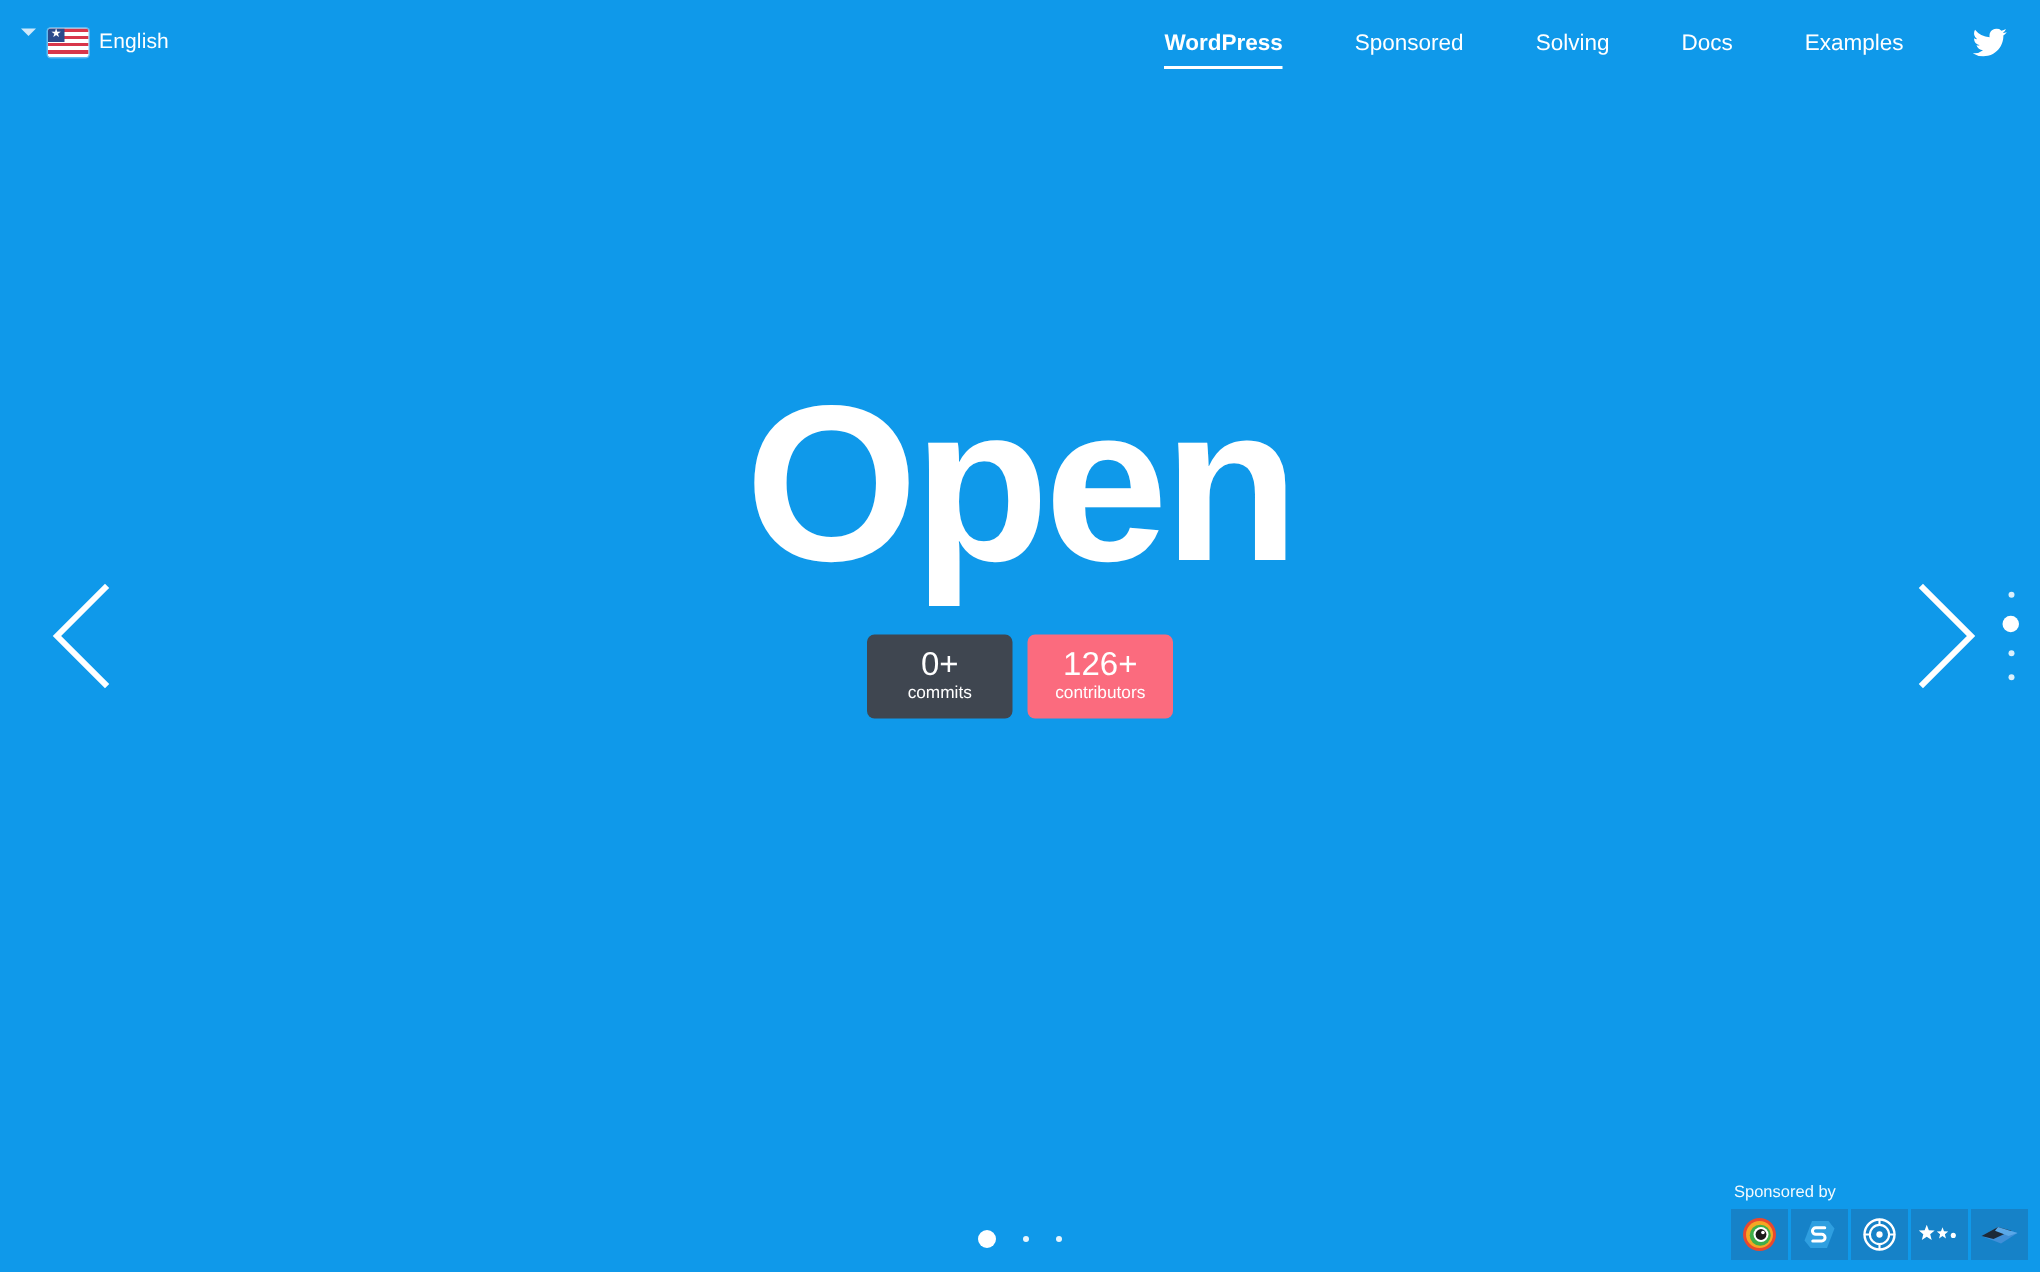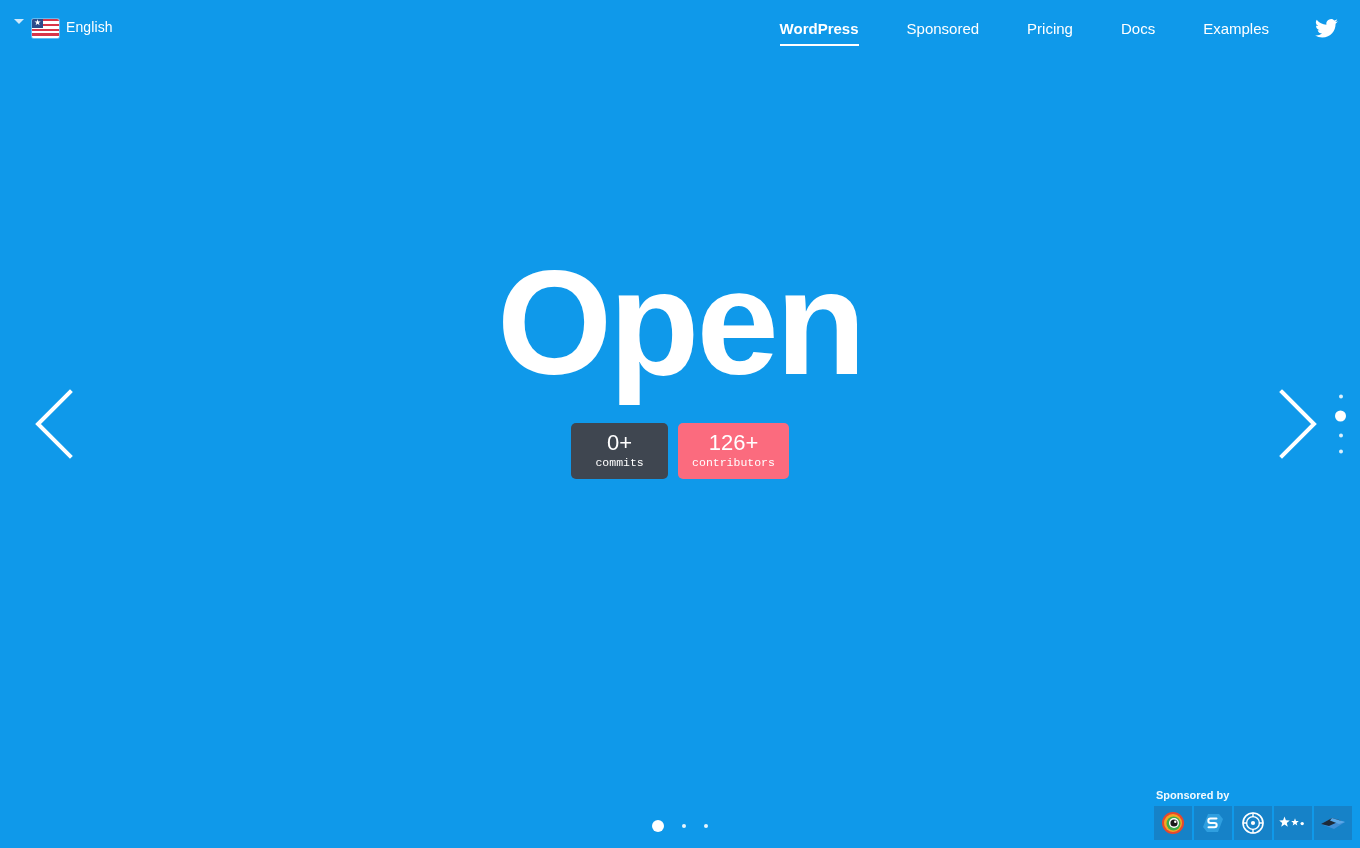--- a/index.html
+++ b/index.html
@@ -172,21 +172,20 @@
     font-size: 22px;
     line-height: 1.12;
     color: #ffffff;
     font-weight: normal;
   }
   .badge-label {
     font-size: 11.5px;
     line-height: 1.2;
     color: #ffffff;
     margin-top: 1px;
-    font-family: Liberation Mono, monospace;
   }
 
   
   .arrow {
     position: absolute;
     top: 50%;
     transform: translateY(-50%);
     width: 46px;
     height: 72px;
     cursor: pointer;
@@ -243,21 +242,20 @@
     width: 12px; height: 12px;
     opacity: 1;
   }
 
   
   .sponsors {
     position: absolute;
     right: 8px;
     bottom: 8px;
     z-index: 35;
-    font-weight: bold;
   }
   .sponsors-label {
     font-size: 11px;
     color: #ffffff;
     margin-bottom: 5px;
     margin-left: 2px;
     opacity: 0.95;
   }
   .sponsor-row {
     display: flex;
@@ -290,21 +288,21 @@
     <span class="flag">
       <span class="stripes"></span>
       <span class="canton"></span>
     </span>
     <span class="lang-label">English</span>
   </div>
 
   <div class="nav">
     <a class="nav-item active" href="#">WordPress</a>
     <a class="nav-item" href="#">Sponsored</a>
-    <a class="nav-item" href="#">Pricing</a>
+    <a class="nav-item" href="#">Solving</a>
     <a class="nav-item" href="#">Docs</a>
     <a class="nav-item" href="#">Examples</a>
 
     <a class="twitter-link" href="#">
       <svg width="23" height="19" viewBox="0 0 24 20" aria-hidden="true">
         <path fill="#ffffff" d="M24 2.37a9.6 9.6 0 0 1-2.83.79A4.93 4.93 0 0 0 23.34.37a9.86 9.86 0 0 1-3.13 1.2A4.92 4.92 0 0 0 11.8 5.03c0 .39.04.76.12 1.12A13.98 13.98 0 0 1 1.67.9a4.93 4.93 0 0 0 1.52 6.58 4.88 4.88 0 0 1-2.23-.62v.06a4.93 4.93 0 0 0 3.95 4.83 4.96 4.96 0 0 1-2.22.09 4.93 4.93 0 0 0 4.6 3.42A9.88 9.88 0 0 1 0 17.3a13.94 13.94 0 0 0 7.55 2.21c9.05 0 14-7.5 14-14v-.64A10 10 0 0 0 24 2.37z"></path>
       </svg>
     </a>
   </div>
 </div>

